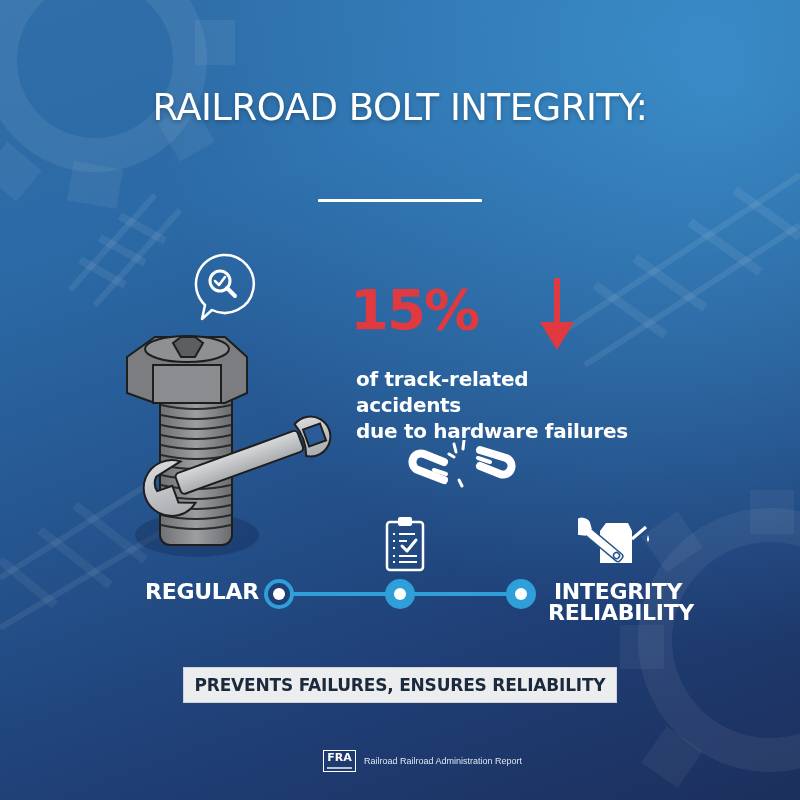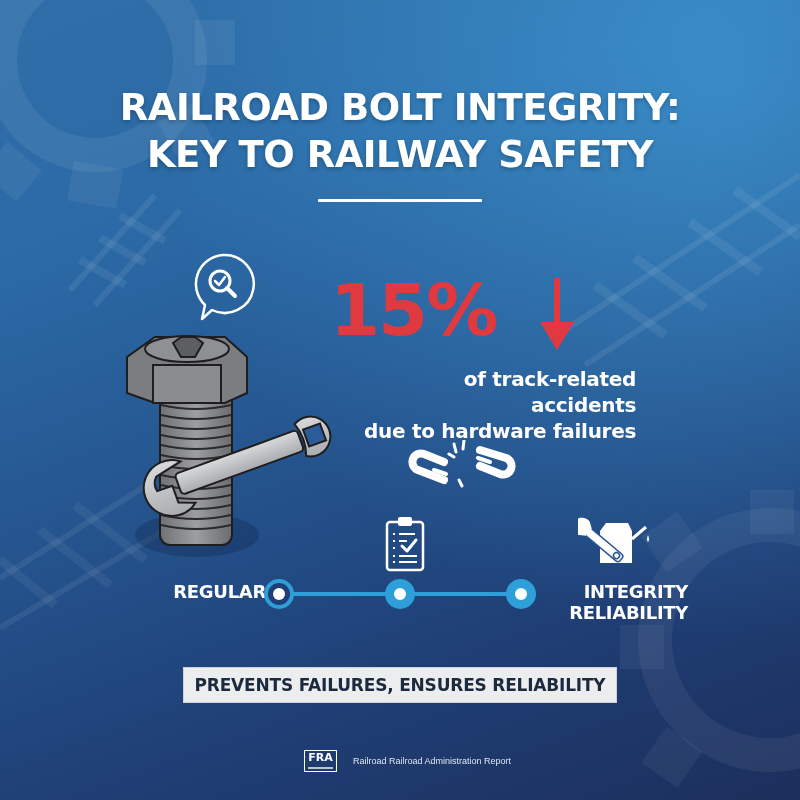--- a/index.html
+++ b/index.html
@@ -13,47 +13,47 @@
   }
   .canvas::before {
     content: ""; position: absolute; inset: 0;
     background: radial-gradient(ellipse at 90% 10%, rgba(70,170,230,0.55) 0%, rgba(70,170,230,0) 55%);
   }
   .bg-layer { position: absolute; inset: 0; pointer-events: none; }
 
   .title {
     position: absolute; left: 0; right: 0; top: 84px;
     text-align: center; color: #ffffff;
-    font-family: "DejaVu Sans", sans-serif; font-weight: bold;
+    font-family: "DejaVu Sans", sans-serif; font-weight: normal;
     font-size: 37px; line-height: 47px; letter-spacing: -0.5px;
     text-shadow: 0 2px 4px rgba(0,0,0,0.25);
   }
   .title-rule {
     position: absolute; left: 318px; top: 199px; width: 164px; height: 3px;
     background: #ffffff; border-radius: 1px;
   }
 
   .stat-value {
-    position: absolute; left: 330px; top: 270px;
+    position: absolute; left: 350px; top: 270px;
     color: #e0393f; font-family: "DejaVu Sans", sans-serif; font-weight: bold;
-    font-size: 72px; line-height: 80px; letter-spacing: -2px;
+    font-size: 56px; line-height: 80px; letter-spacing: -2px;
   }
   .stat-arrow { position: absolute; left: 540px; top: 278px; width: 34px; height: 72px; }
   .stat-caption {
     position: absolute; left: 356px; top: 366px; width: 280px;
     color: #ffffff; font-family: "DejaVu Sans", sans-serif; font-weight: bold;
-    font-size: 20px; line-height: 26px; letter-spacing: -0.3px; text-align: right;
+    font-size: 20px; line-height: 26px; letter-spacing: -0.3px;
   }
 
   .icon-abs { position: absolute; }
 
   .step-label {
-    position: absolute; color: #ffffff; text-align: right;
+    position: absolute; color: #ffffff; text-align: center;
     font-family: "DejaVu Sans", sans-serif; font-weight: bold;
-    font-size: 18px; line-height: 21px; letter-spacing: -0.3px;
+    font-size: 22px; line-height: 21px; letter-spacing: -0.3px;
   }
   .timeline-line {
     position: absolute; left: 280px; top: 592px; width: 240px; height: 4px;
     background: #2e9fd8;
   }
   .dot {
     position: absolute; width: 30px; height: 30px; border-radius: 50%;
     box-sizing: border-box; display: flex; align-items: center; justify-content: center;
   }
   .dot .inner { width: 12px; height: 12px; border-radius: 50%; background: #ffffff; }
@@ -62,22 +62,22 @@
 
   .banner {
     position: absolute; left: 183px; top: 667px; width: 434px; height: 36px;
     background: #ecedef; border: 1px solid #cfd3d8; box-sizing: border-box;
     display: flex; align-items: center; justify-content: center;
     color: #1c2a3e; font-family: "DejaVu Sans", sans-serif; font-weight: bold;
     font-size: 17px; letter-spacing: -0.2px;
   }
 
   .footer {
-    position: absolute; left: 304px; top: 749px; height: 24px;
-    display: flex; align-items: center; gap: 16px;
+    position: absolute; left: 323px; top: 749px; height: 24px;
+    display: flex; align-items: center; gap: 8px;
   }
   .fra-logo {
     width: 33px; height: 22px; box-sizing: border-box; border: 1.5px solid #ffffff;
     color: #ffffff; font-family: "DejaVu Sans", sans-serif; font-weight: bold;
     font-size: 11px; line-height: 14px; text-align: center; position: relative;
   }
   .fra-logo .sub { position: absolute; left: 3px; right: 3px; bottom: 2px; height: 2px; background: rgba(255,255,255,0.7); }
   .footer-text { color: #dfe6f0; font-size: 9px; font-family: "Liberation Sans", sans-serif; }
 </style>
 </head>
@@ -135,21 +135,20 @@
     </g>
     <g stroke="rgba(255,255,255,0.06)" stroke-width="9">
       <line x1="40" y1="530" x2="110" y2="585"></line>
       <line x1="75" y1="505" x2="145" y2="560"></line>
       <line x1="0" y1="560" x2="55" y2="605"></line>
     </g>
   </svg>
 
   <div class="title">
     <div>RAILROAD BOLT INTEGRITY:</div>
-    <div>KEY TO RAILWAY SAFETY</div>
   </div>
   <div class="title-rule"></div>
 
   <svg class="icon-abs" style="left:190px;top:252px" width="66" height="70" viewBox="0 0 66 70">
     <path d="M33 3 A29 29 0 1 1 22 58 L12 67 L15 53 A29 29 0 0 1 33 3 Z" fill="none" stroke="#ffffff" stroke-width="2.5" stroke-linejoin="round"></path>
     <circle cx="30" cy="29" r="10" fill="none" stroke="#ffffff" stroke-width="3"></circle>
     <line x1="37" y1="36" x2="45" y2="44" stroke="#ffffff" stroke-width="4" stroke-linecap="round"></line>
     <polyline points="25,29 29,33 35,25" fill="none" stroke="#ffffff" stroke-width="2.5" stroke-linecap="round" stroke-linejoin="round"></polyline>
   </svg>
 

